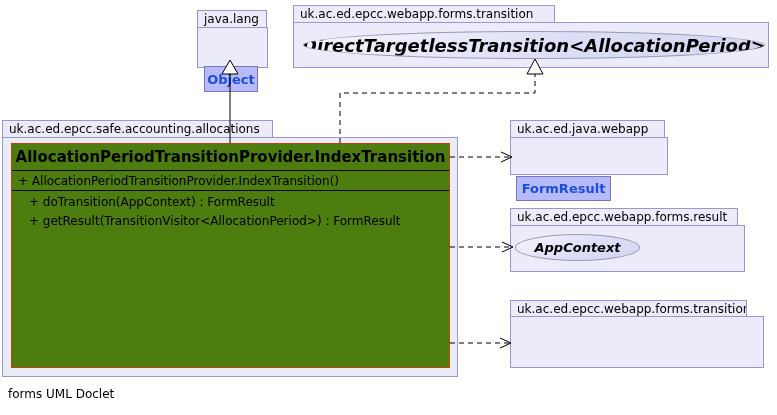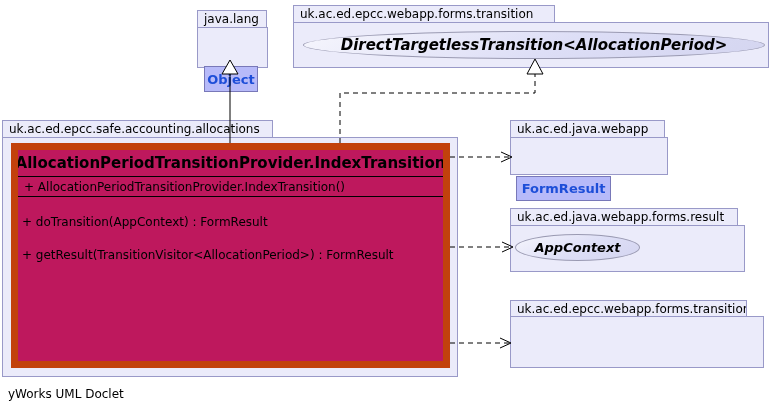--- a/index.html
+++ b/index.html
@@ -46,22 +46,22 @@
     display: flex;
     align-items: center;
     justify-content: center;
     white-space: nowrap;
     z-index: 2;
     cursor: pointer;
     margin-top: 32px;
   }
   .main-class {
     position: absolute;
-    background: #be185d;
-    border: 7px solid #c2410c;
+    background: #4d7c0f;
+    border: 1px solid #c2410c;
     z-index: 2;
   }
   .main-class .title {
     height: 27px;
     display: flex;
     align-items: center;
     justify-content: center;
     font-weight: bold;
     font-size: 15px;
     border-bottom: 1px solid #000;
@@ -76,22 +76,22 @@
     padding-left: 6px;
     border-bottom: 1px solid #000;
     white-space: nowrap;
     overflow: hidden;
   }
   .main-class .method-row {
     height: 17px;
     display: flex;
     align-items: center;
     font-size: 12px;
-    padding-left: 4px;
-    margin-top: 16px;
+    padding-left: 17px;
+    margin-top: 2px;
     white-space: nowrap;
     overflow: hidden;
   }
   
   .iface {
     position: absolute;
     border: 1px solid #9A9AB2;
     border-radius: 50%;
     background: linear-gradient(155deg, #F6F6FD 0%, #DDDEF6 55%, #D4D5F0 100%);
     display: flex;
@@ -127,37 +127,37 @@
 <body>
 
 <div class="canvas">
 
   <div class="pkg-body" style="left:197px; top:27px; width:71px; height:41px"></div>
   <div class="pkg-tab" style="left:197px; top:10px; width:70px; height:18px">java.lang</div>
   <div class="class-node" style="left:204px; top:34px; width:54px; height:26px">Object</div>
 
   <div class="pkg-body" style="left:293px; top:22px; width:476px; height:46px"></div>
   <div class="pkg-tab" style="left:293px; top:5px; width:262px; height:18px">uk.ac.ed.epcc.webapp.forms.transition</div>
-  <div class="iface" style="left:303px; top:31px; width:462px; height:28px; font-size:15px">DirectTargetlessTransition&lt;AllocationPeriod&gt;</div>
+  <div class="iface" style="left:303px; top:31px; width:462px; height:28px; font-size:18px">DirectTargetlessTransition&lt;AllocationPeriod&gt;</div>
 
   <div class="pkg-body" style="left:2px; top:137px; width:456px; height:240px"></div>
   <div class="pkg-tab" style="left:2px; top:120px; width:271px; height:18px">uk.ac.ed.epcc.safe.accounting.allocations</div>
   <div class="main-class" style="left:11px; top:143px; width:439px; height:225px">
     <div class="title">AllocationPeriodTransitionProvider.IndexTransition</div>
     <div class="ctor-row">+ AllocationPeriodTransitionProvider.IndexTransition()</div>
     <div class="method-row">+ doTransition(AppContext) : FormResult</div>
     <div class="method-row">+ getResult(TransitionVisitor&lt;AllocationPeriod&gt;) : FormResult</div>
   </div>
 
   <div class="pkg-body" style="left:510px; top:137px; width:158px; height:38px"></div>
   <div class="pkg-tab" style="left:510px; top:120px; width:155px; height:18px">uk.ac.ed.java.webapp</div>
   <div class="class-node" style="left:516px; top:144px; width:95px; height:25px">FormResult</div>
 
   <div class="pkg-body" style="left:510px; top:225px; width:235px; height:47px"></div>
-  <div class="pkg-tab" style="left:510px; top:208px; width:228px; height:18px">uk.ac.ed.java.webapp.forms.result</div>
+  <div class="pkg-tab" style="left:510px; top:208px; width:228px; height:18px">uk.ac.ed.epcc.webapp.forms.result</div>
   <div class="iface" style="left:515px; top:234px; width:125px; height:27px">AppContext</div>
 
   <div class="pkg-body" style="left:510px; top:316px; width:254px; height:52px"></div>
   <div class="pkg-tab" style="left:510px; top:300px; width:237px; height:17px">uk.ac.ed.epcc.webapp.forms.transition</div>
 
   <svg class="overlay" width="777" height="415" viewBox="0 0 777 415">
 
     <g>
       <line x1="230" y1="143" x2="230" y2="74" stroke="#000" stroke-width="1"></line>
       <polygon points="230,60 222,74 238,74" fill="#fff" stroke="#000" stroke-width="1"></polygon>
@@ -177,15 +177,15 @@
       <line x1="450" y1="247" x2="511" y2="247" stroke="#000" stroke-width="1" stroke-dasharray="5,4"></line>
       <polyline points="502,242 513,247 502,252" fill="none" stroke="#000" stroke-width="1"></polyline>
     </g>
 
     <g>
       <line x1="450" y1="343" x2="509" y2="343" stroke="#000" stroke-width="1" stroke-dasharray="5,4"></line>
       <polyline points="500,338 511,343 500,348" fill="none" stroke="#000" stroke-width="1"></polyline>
     </g>
   </svg>
 
-  <div class="footer-credit">yWorks UML Doclet</div>
+  <div class="footer-credit">forms UML Doclet</div>
 
 </div>
 
 </body></html>

